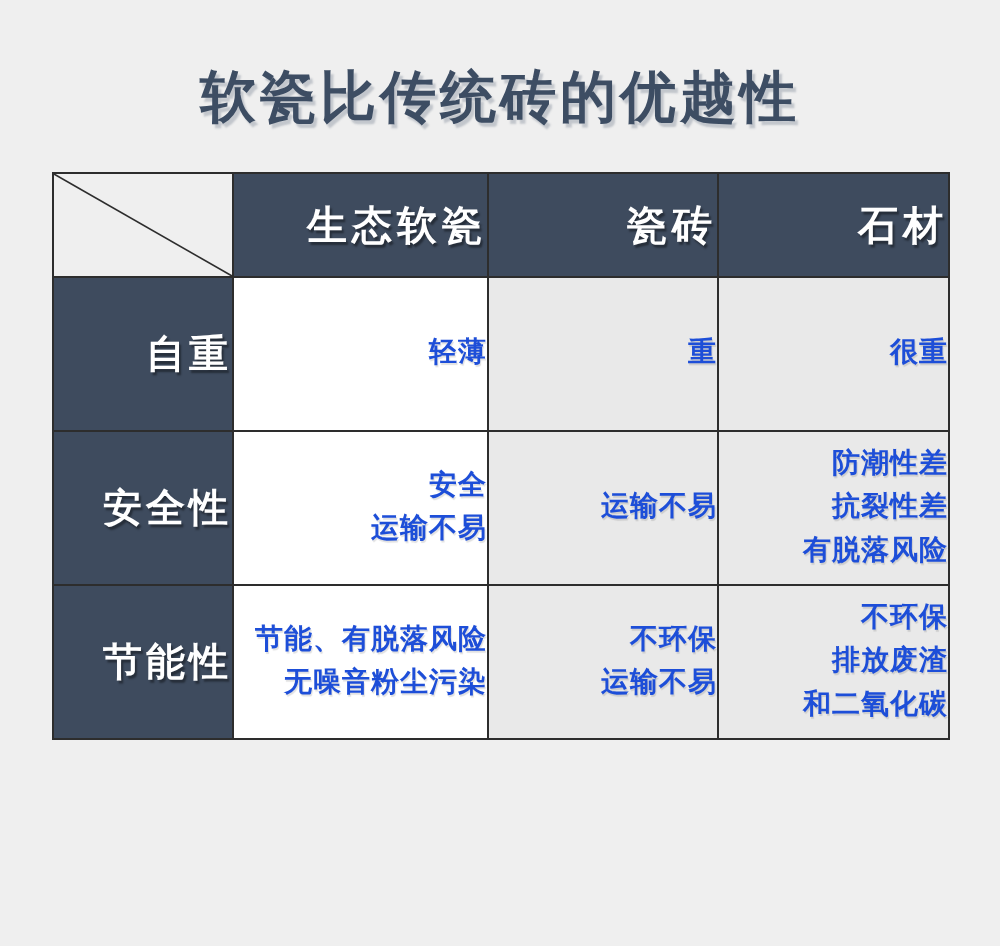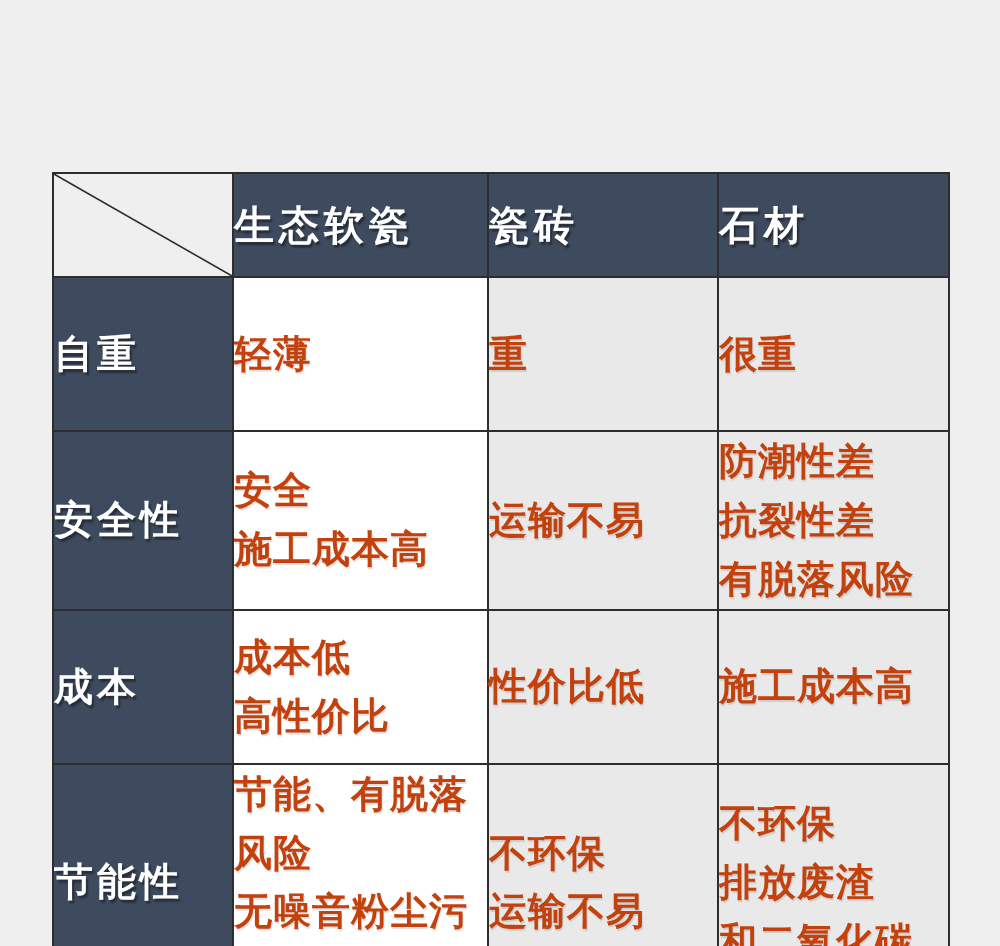--- a/index.html
+++ b/index.html
@@ -29,22 +29,23 @@
   table.cmp {
     position: absolute;
     left: 52px;
     top: 172px;
     width: 896px;
     border-collapse: collapse;
     table-layout: fixed;
   }
   .cmp th, .cmp td {
     border: 2px solid #2d2d2d;
-    text-align: left;
+    text-align: right;
     vertical-align: middle;
+    font-family: Liberation Mono, monospace;
   }
   .cmp thead tr { height: 104px; }
   .cmp tbody tr { height: 154px; }
   .col-head {
     background: #3e4b5e;
     color: #ffffff;
     font-size: 40px;
     font-weight: bold;
     letter-spacing: 5px;
     text-shadow: 2px 3px 2px rgba(0, 0, 0, 0.4);
@@ -53,22 +54,22 @@
     background: #3e4b5e;
     color: #ffffff;
     font-size: 39px;
     font-weight: bold;
     letter-spacing: 4px;
     text-shadow: 2px 3px 2px rgba(0, 0, 0, 0.4);
     margin-left: 24px;
   }
   .cmp td {
     background: #e9e9e9;
-    color: #c2410c;
-    font-size: 38px;
+    color: #1d4ed8;
+    font-size: 28px;
     font-weight: bold;
     line-height: 1.55;
     white-space: pre-line;
     letter-spacing: 1px;
     text-shadow: 1px 2px 1px rgba(0, 0, 0, 0.12);
   }
   .cmp td.best { background: #ffffff; }
   .diag {
     background: #efefef;
     position: relative;
@@ -80,20 +81,21 @@
     width: 100%;
     height: 100%;
     display: block;
   }
 </style>
 </head>
 <body>
 
 <div class="page">
 
+  <h1 class="title">软瓷比传统砖的优越性</h1>
 
   <table class="cmp">
     <colgroup>
       <col style="width:180px">
       <col style="width:255px">
       <col style="width:230px">
       <col style="width:231px">
     </colgroup>
     <thead>
       <tr>
@@ -110,32 +112,25 @@
     <tbody>
       <tr>
         <th class="row-head">自重</th>
         <td class="best">轻薄</td>
         <td>重</td>
         <td>很重</td>
       </tr>
       <tr>
         <th class="row-head">安全性</th>
         <td class="best">安全
-施工成本高</td>
+运输不易</td>
         <td>运输不易</td>
         <td>防潮性差
 抗裂性差
 有脱落风险</td>
-      </tr>
-      <tr>
-        <th class="row-head">成本</th>
-        <td class="best">成本低
-高性价比</td>
-        <td>性价比低</td>
-        <td>施工成本高</td>
       </tr>
       <tr>
         <th class="row-head">节能性</th>
         <td class="best">节能、有脱落风险
 无噪音粉尘污染</td>
         <td>不环保
 运输不易</td>
         <td>不环保
 排放废渣
 和二氧化碳</td>

